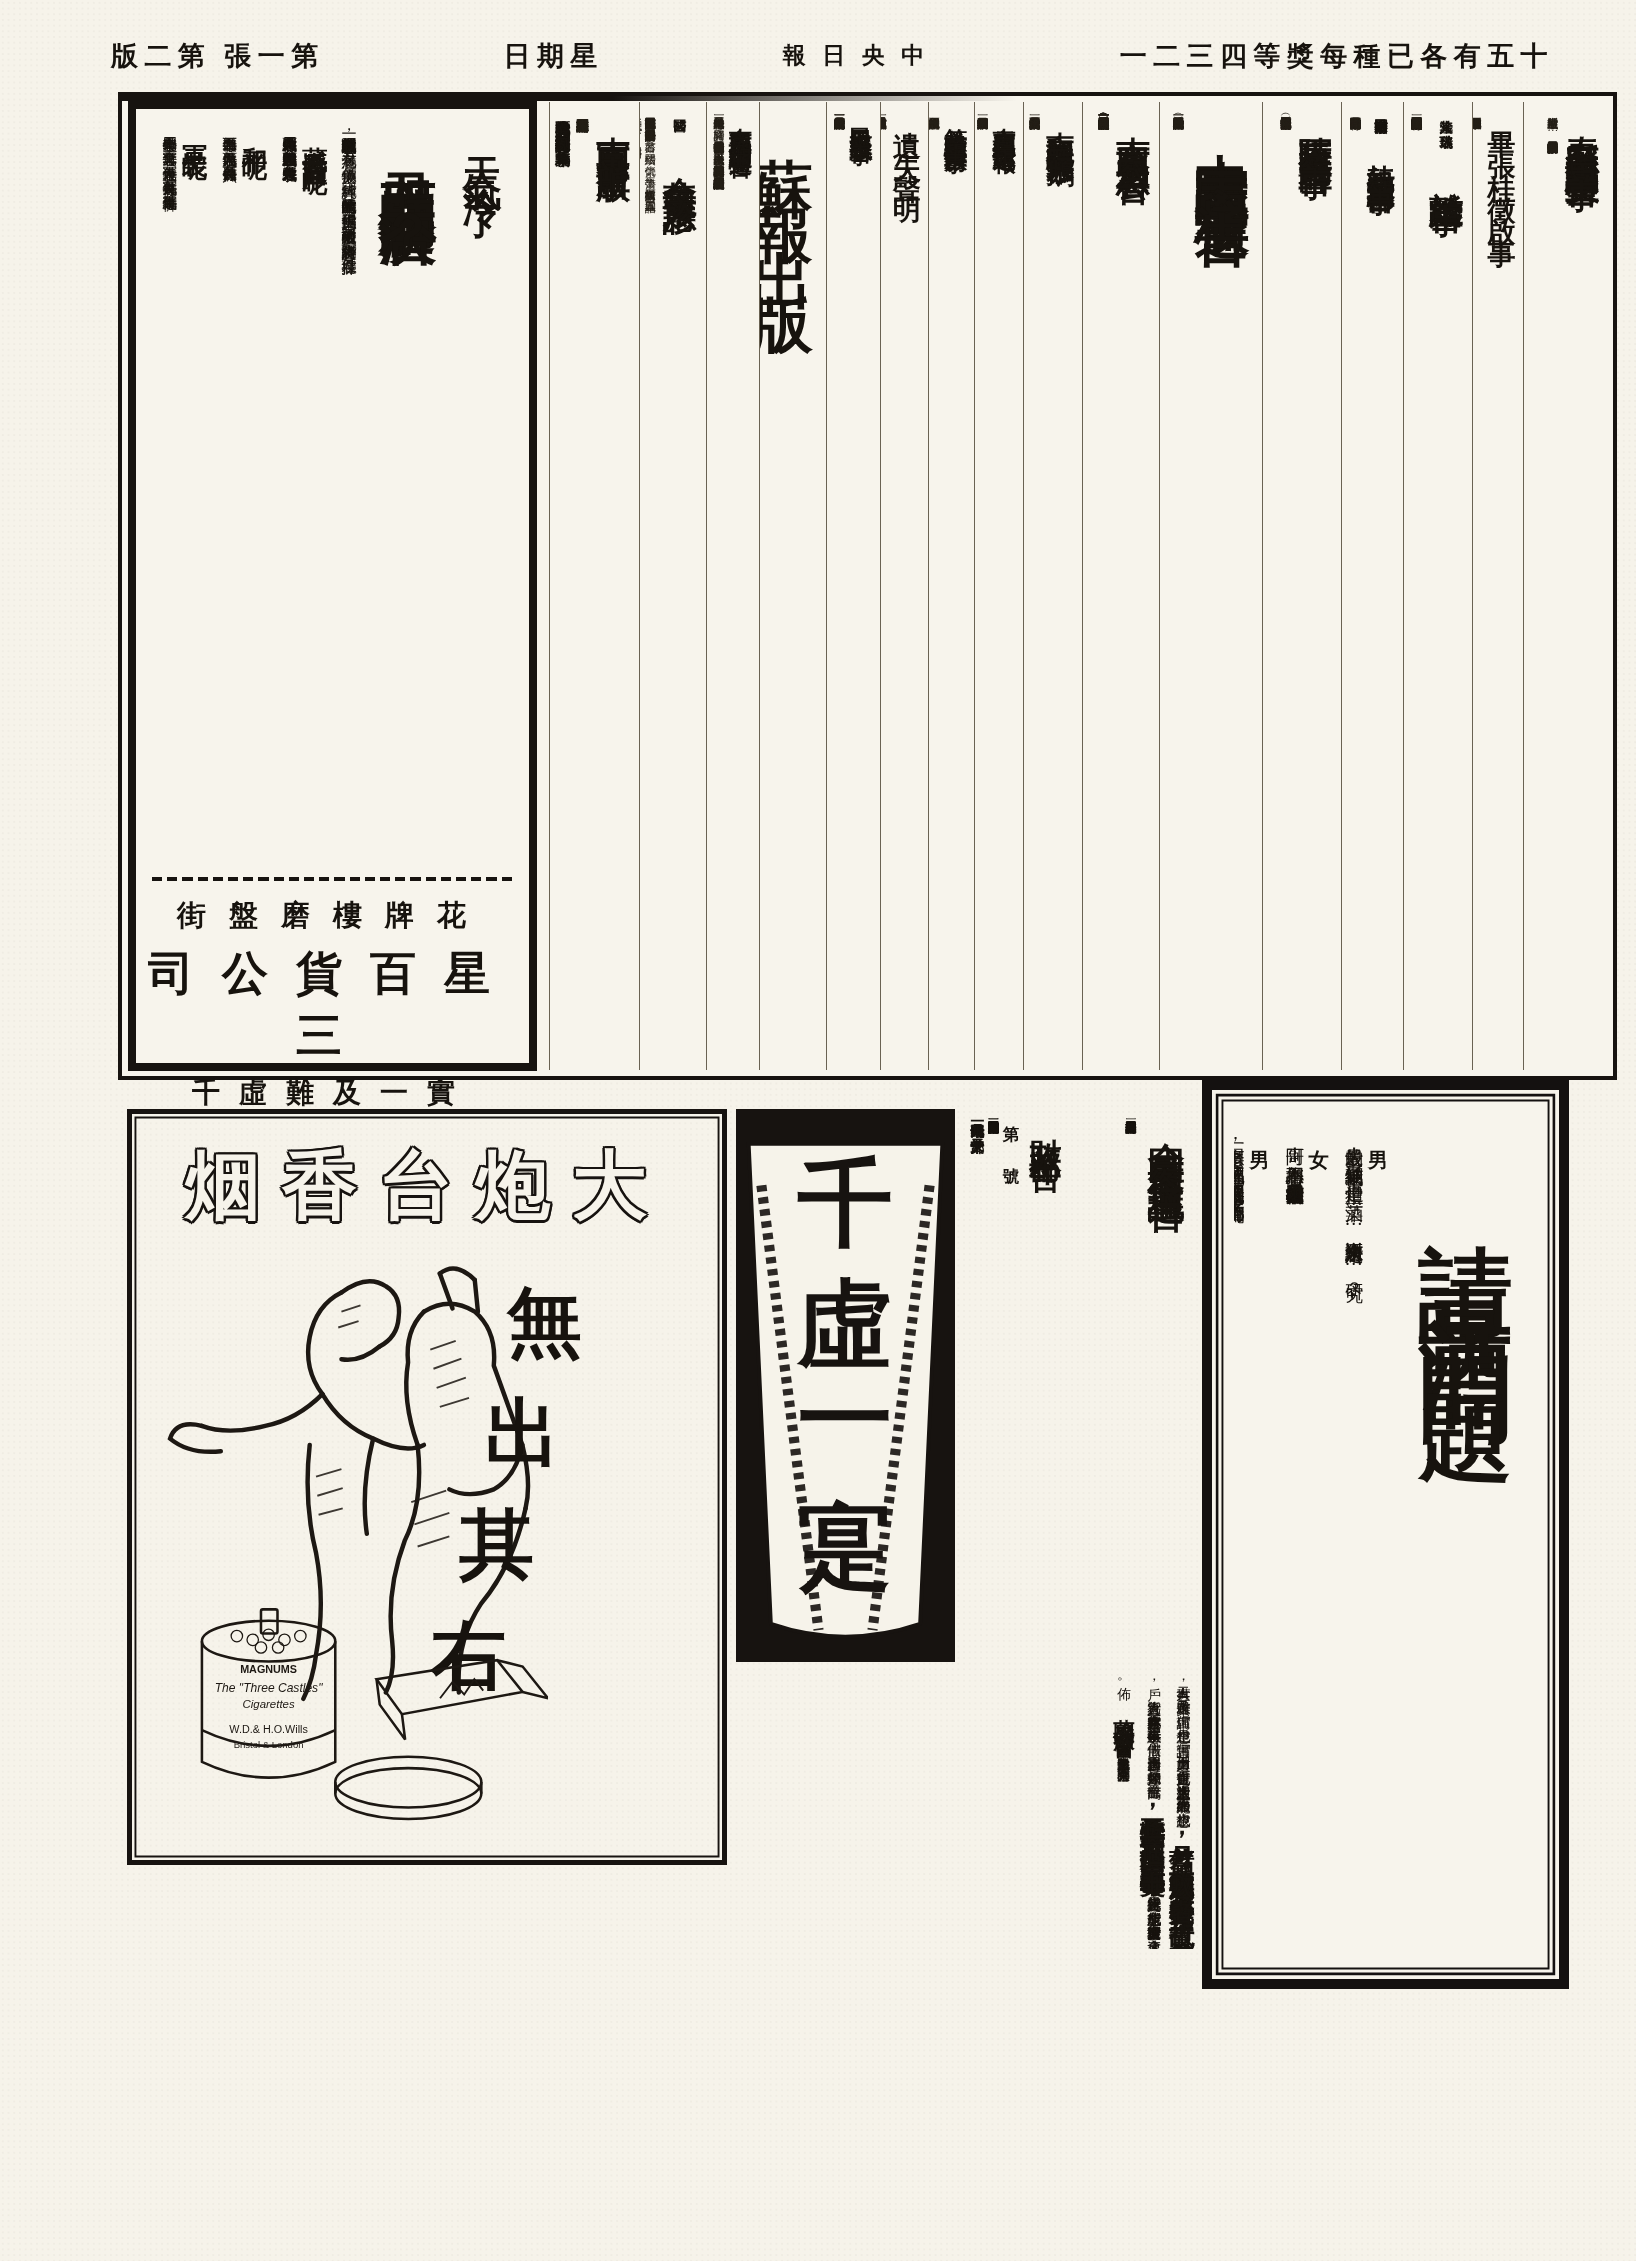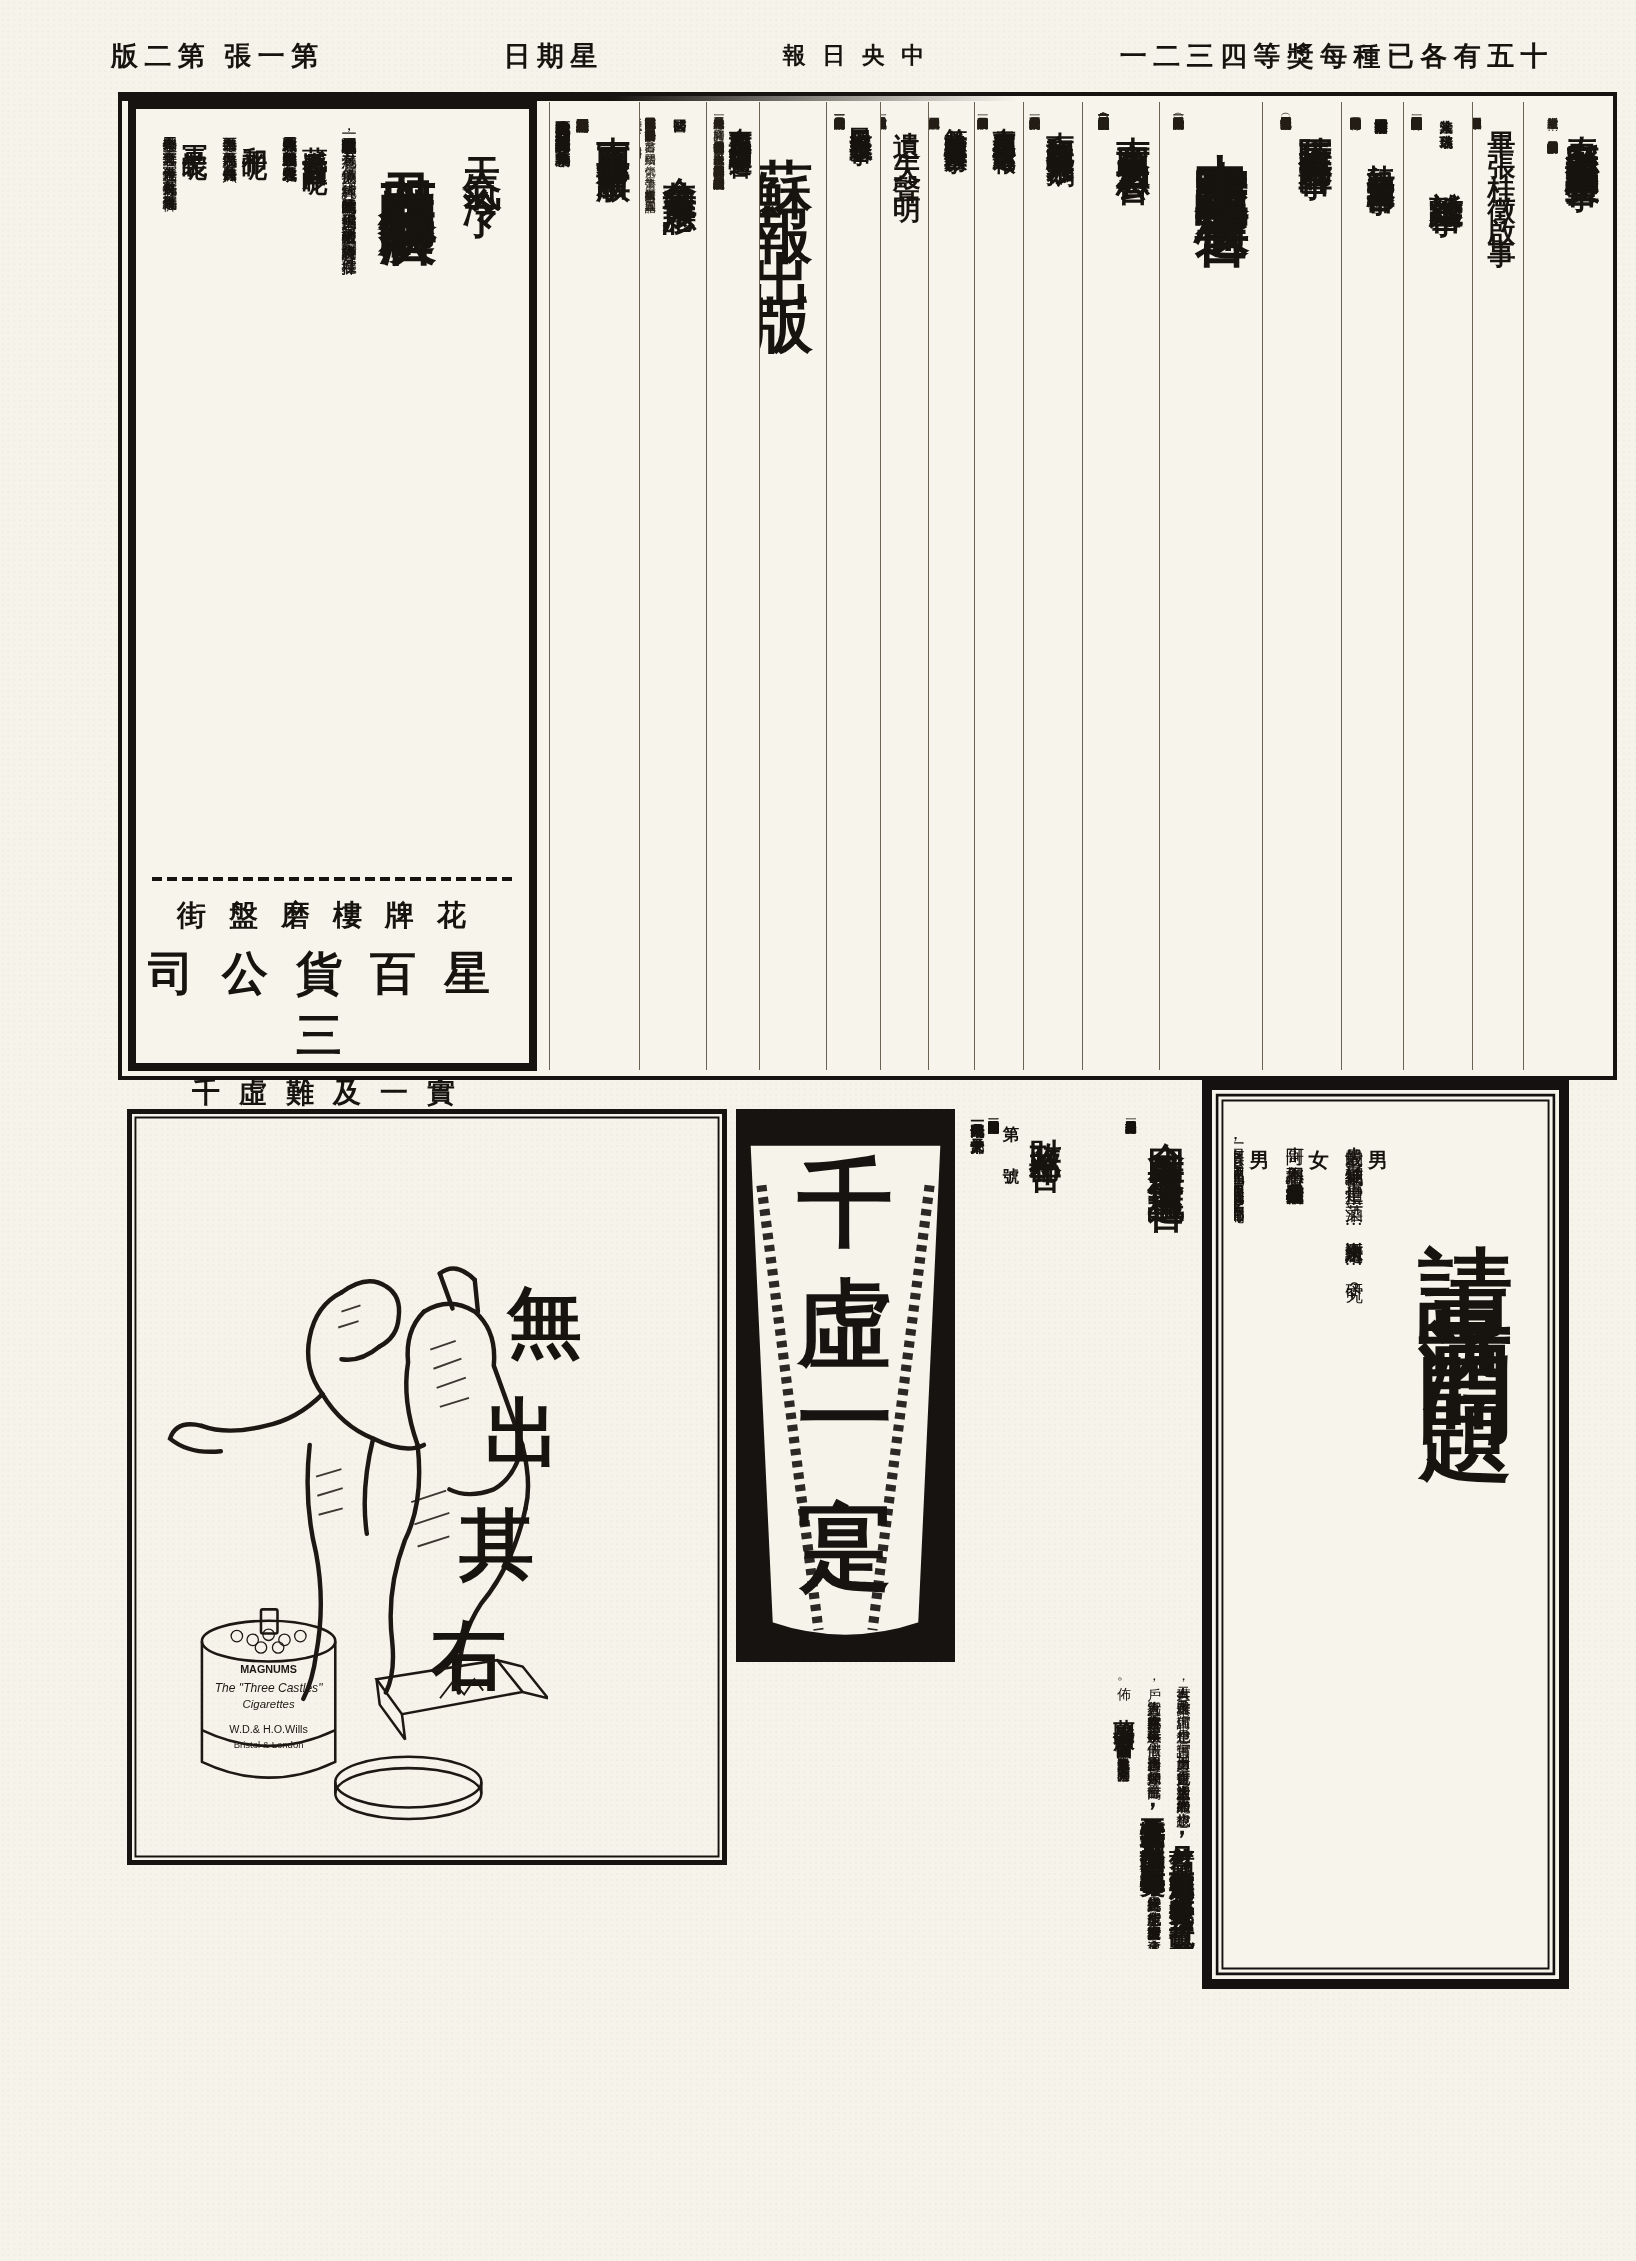--- a/index.html
+++ b/index.html
@@ -223,20 +223,21 @@
         <div class="cl-f1">街盤磨樓牌花</div>
         <div class="cl-f2">司公貨百星三</div>
         <div class="cl-f3">千虛難及一實</div>
       </div>
     </div>
   </div>
 
   <div id="bottom">
 
     <div id="cig">
+      <div class="title">烟香台炮大</div>
 
       <svg style="position:absolute;left:19px;top:121px" width="438" height="477" viewBox="0 0 690 750">
         <g fill="none" stroke="#1d1813" stroke-width="7" stroke-linecap="round">
           <path d="M430 120 Q470 95 510 120 Q545 150 540 205 Q560 260 585 330 Q600 390 590 430"></path>
           <path d="M430 120 Q400 150 405 200 Q395 260 420 330"></path>
           <path d="M455 60 L475 115 M510 70 L515 120"></path>
           <path d="M455 60 Q480 40 510 70"></path>
           <path d="M585 330 Q575 380 540 400 Q500 415 470 400"></path>
           <path d="M420 330 Q430 420 400 480 Q370 560 380 640 Q385 690 370 720"></path>
           <path d="M590 430 Q570 520 520 580 Q480 640 485 720"></path>

